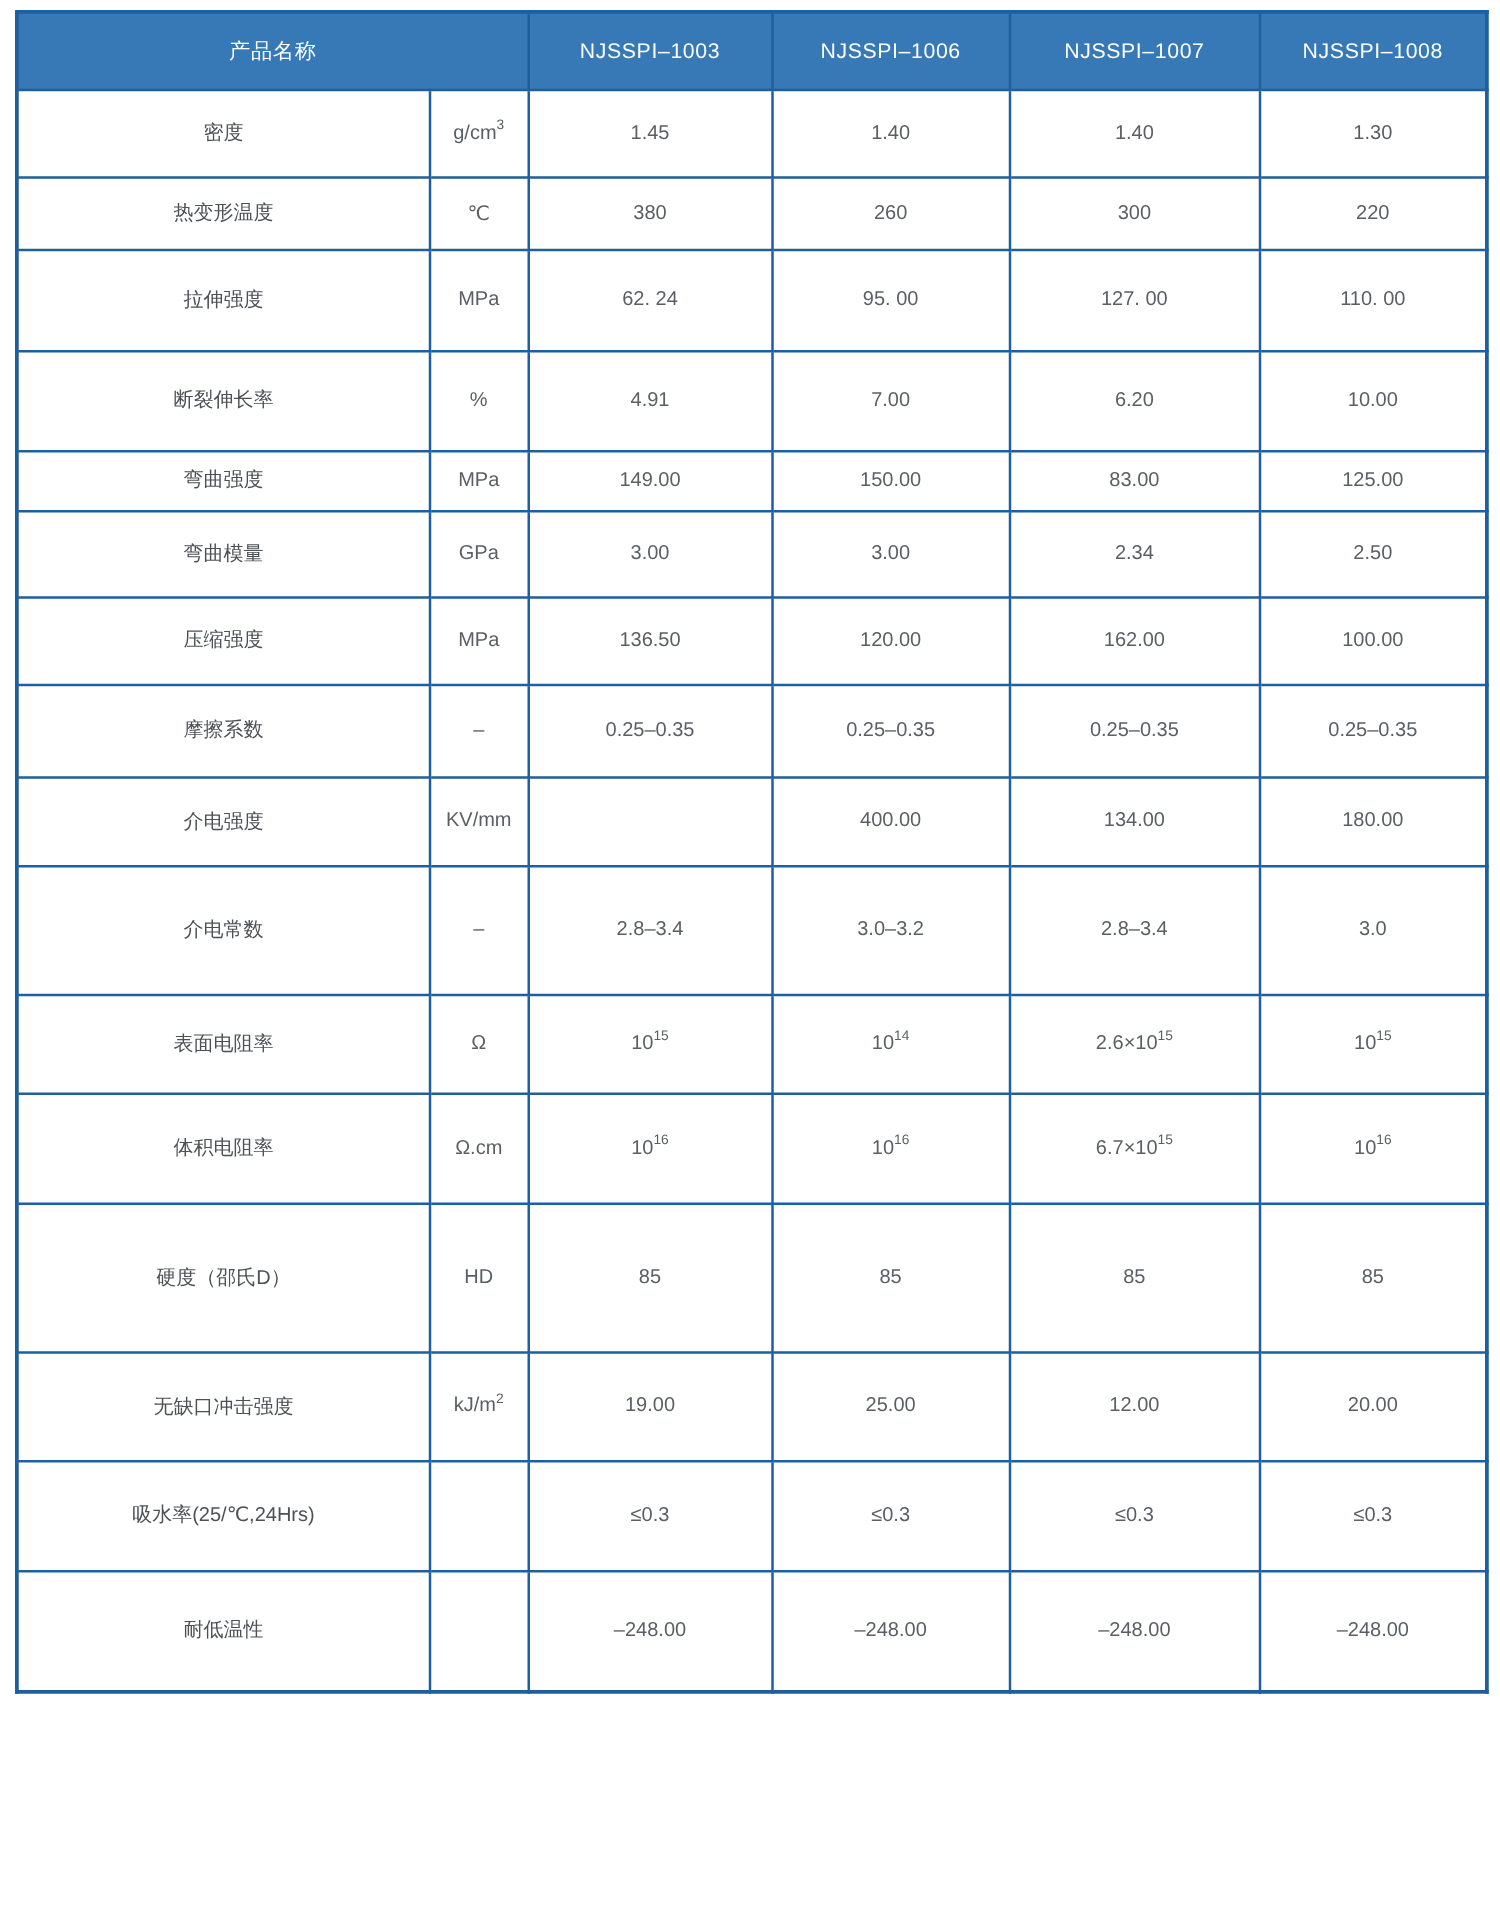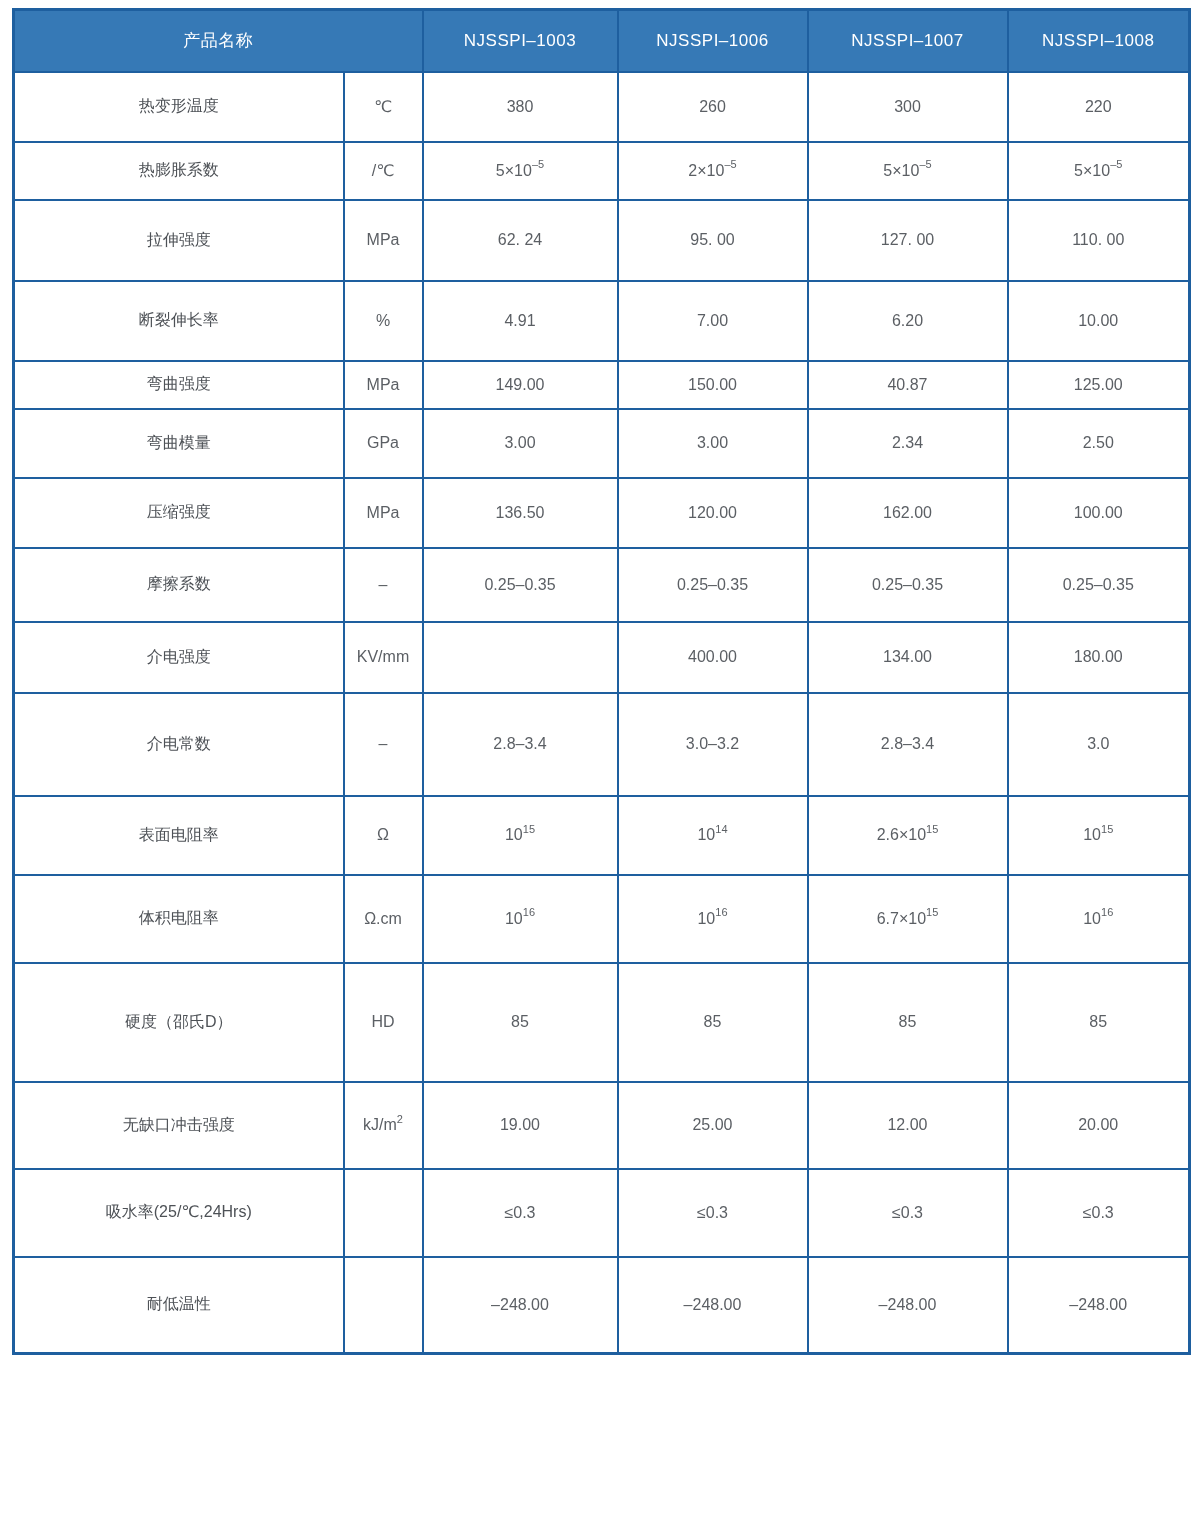--- a/index.html
+++ b/index.html
@@ -80,57 +80,57 @@
       <tr class="head-row">
         <th class="product" colspan="2">产品名称</th>
         <th class="product">NJSSPI–1003</th>
         <th class="product">NJSSPI–1006</th>
         <th class="product">NJSSPI–1007</th>
         <th class="product">NJSSPI–1008</th>
       </tr>
     </thead>
     <tbody id="rows">
         <tr>
+          <td class="item">密度</td>
+          <td class="unit">g/cm<sup>3</sup></td>
+          <td class="val">1.45</td>
+          <td class="val">1.40</td>
+          <td class="val">1.40</td>
+          <td class="val">1.30</td>
+        </tr>
+        <tr>
           <td class="item">热变形温度</td>
           <td class="unit">℃</td>
           <td class="val">380</td>
           <td class="val">260</td>
           <td class="val">300</td>
           <td class="val">220</td>
         </tr>
         <tr>
-          <td class="item">热膨胀系数</td>
-          <td class="unit">/℃</td>
-          <td class="val">5×10<sup>–5</sup></td>
-          <td class="val">2×10<sup>–5</sup></td>
-          <td class="val">5×10<sup>–5</sup></td>
-          <td class="val">5×10<sup>–5</sup></td>
-        </tr>
-        <tr>
           <td class="item">拉伸强度</td>
           <td class="unit">MPa</td>
           <td class="val">62. 24</td>
           <td class="val">95. 00</td>
           <td class="val">127. 00</td>
           <td class="val">110. 00</td>
         </tr>
         <tr>
           <td class="item">断裂伸长率</td>
           <td class="unit">%</td>
           <td class="val">4.91</td>
           <td class="val">7.00</td>
           <td class="val">6.20</td>
           <td class="val">10.00</td>
         </tr>
         <tr>
           <td class="item">弯曲强度</td>
           <td class="unit">MPa</td>
           <td class="val">149.00</td>
           <td class="val">150.00</td>
-          <td class="val">40.87</td>
+          <td class="val">83.00</td>
           <td class="val">125.00</td>
         </tr>
         <tr>
           <td class="item">弯曲模量</td>
           <td class="unit">GPa</td>
           <td class="val">3.00</td>
           <td class="val">3.00</td>
           <td class="val">2.34</td>
           <td class="val">2.50</td>
         </tr>

